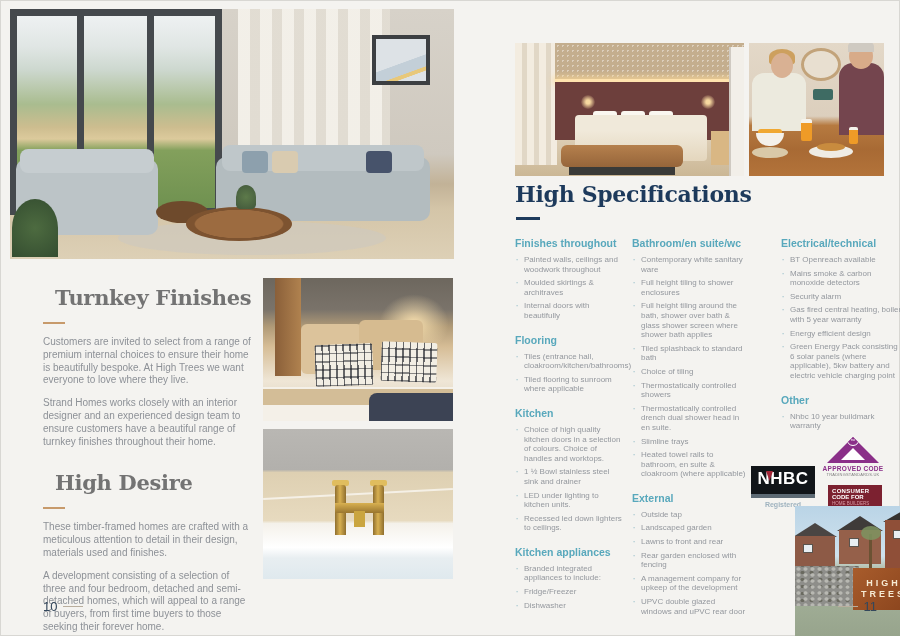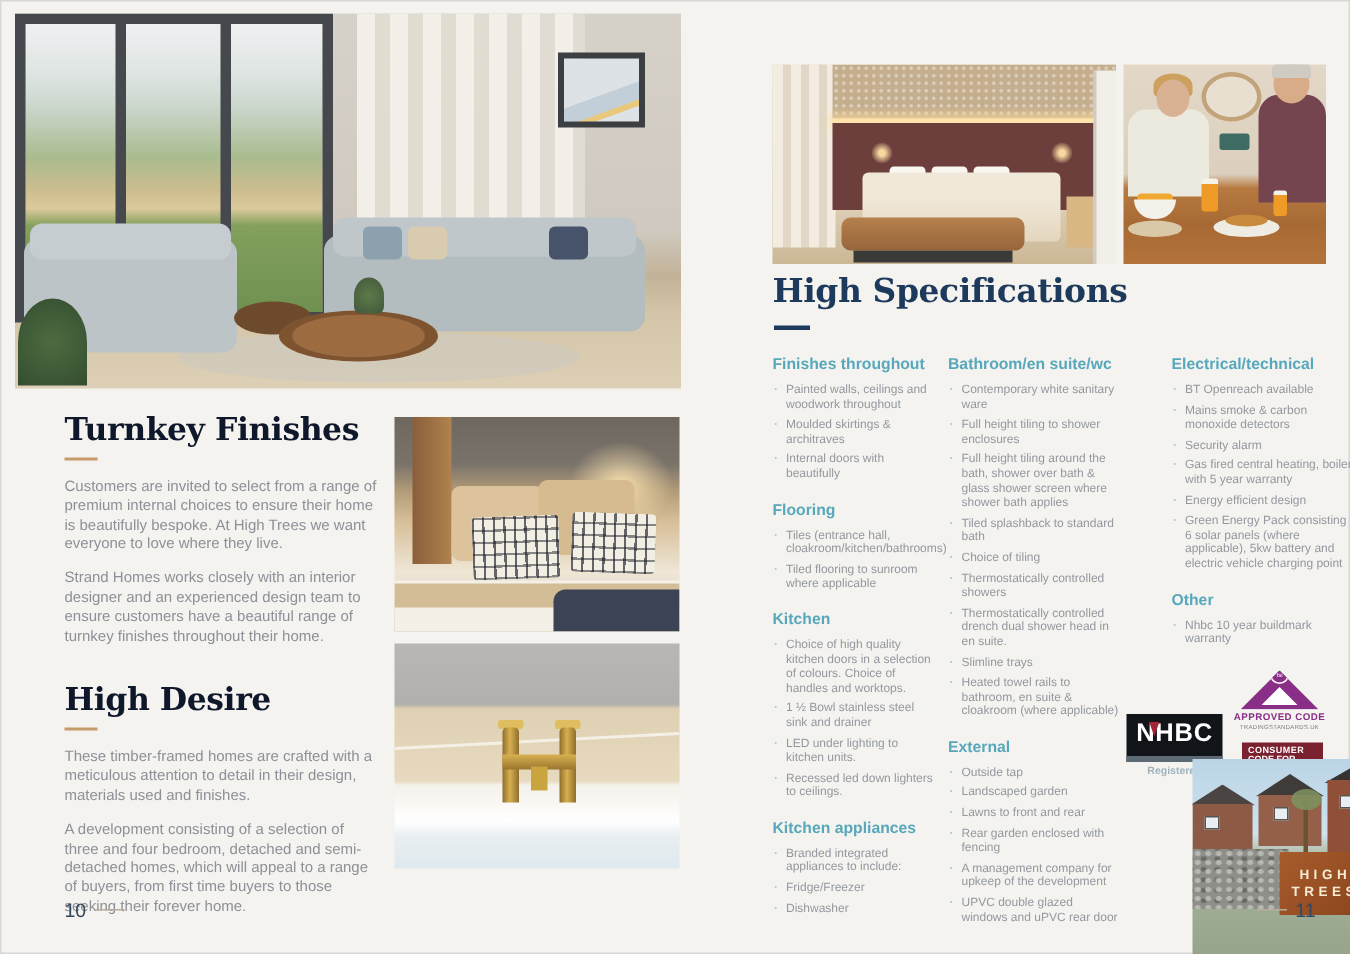--- a/index.html
+++ b/index.html
@@ -2,21 +2,21 @@
 <html><head>
 <meta charset="utf-8">
 <style>
   html,body{margin:0;padding:0;width:900px;height:636px;overflow:hidden;
     font-family:"Liberation Sans",sans-serif;background:#f4f3f0;}
   .spread{position:absolute;inset:0;background:#f4f3f0;border:1px solid #d8d7d3;box-sizing:border-box;}
   .photo{position:absolute;overflow:hidden;}
 
   
   .left-text{position:absolute;left:42px;top:272px;width:208px;}
-  .left-heading{margin:0;font-family:"DejaVu Serif",serif;font-weight:bold;color:#0f172a;
+  .left-heading{margin:12px;font-family:"DejaVu Serif",serif;font-weight:bold;color:#737373;
     font-size:21px;letter-spacing:-0.3px;white-space:nowrap;}
   .tan-divider{width:22px;height:2px;background:#c79a6b;margin:7px 0 12px;}
   .left-para{margin:0 0 10px;font-size:10px;line-height:1.28;color:#8d9197;}
   .left-text h2:nth-of-type(2){margin-top:22px;}
 
   
   .spec-title{position:absolute;left:514px;top:180px;margin:0;font-family:"DejaVu Serif",serif;
     font-weight:bold;color:#1d3a5c;font-size:22px;letter-spacing:-0.3px;white-space:nowrap;}
   .spec-divider{position:absolute;left:515px;top:216px;width:24px;height:3px;background:#1d3a5c;}
   .spec-col{position:absolute;top:236px;}
@@ -154,21 +154,21 @@
     background:linear-gradient(135deg,#a85c2c,#8a441d);display:flex;flex-direction:column;
     align-items:center;justify-content:center;color:#f6ead2;font-weight:bold;font-size:9px;
     letter-spacing:3px;line-height:1.25;text-indent:3px;}
   .hs-shrub{position:absolute;left:116px;top:72px;width:19px;height:18px;border-radius:50%;
     background:radial-gradient(circle,#5d7a4a,#48603a);}
   .hs-tree{position:absolute;left:74px;top:28px;width:3px;height:34px;background:#6b5233;}
   .hs-leaf{position:absolute;left:66px;top:20px;width:20px;height:14px;border-radius:50%;background:#7e9460;opacity:.85;}
   .hs-path{position:absolute;left:114px;top:94px;width:21px;height:18px;background:#c9c3b5;}
 
   
-  .logos{position:absolute;left:748px;top:442px;width:135px;height:88px;}
+  .logos{position:absolute;left:748px;top:432px;width:135px;height:88px;}
   .logo-approved{position:absolute;right:0;top:0;width:62px;text-align:center;}
   .ac-tri{position:relative;margin:4px auto 0;width:52px;height:26px;background:#8a2f88;
     clip-path:polygon(50% 0,100% 100%,0 100%);}
   .ac-tri-inner{position:absolute;left:14px;top:11px;width:24px;height:12px;background:#fff;
     clip-path:polygon(50% 0,100% 100%,0 100%);}
   .ac-circle{position:absolute;left:26px;top:-4px;transform:translateX(-50%);width:11px;height:11px;
     border-radius:50%;background:#8a2f88;border:1px solid #fff;color:#fff;font-size:4px;line-height:11px;text-align:center;}
   .ac-line1{color:#8a2f88;font-weight:bold;font-size:6.5px;margin-top:2px;letter-spacing:.3px;}
   .ac-line2{color:#7d7d7d;font-size:4px;letter-spacing:.2px;}
   .logo-nhbc{position:absolute;left:2px;top:33px;width:64px;text-align:center;}

